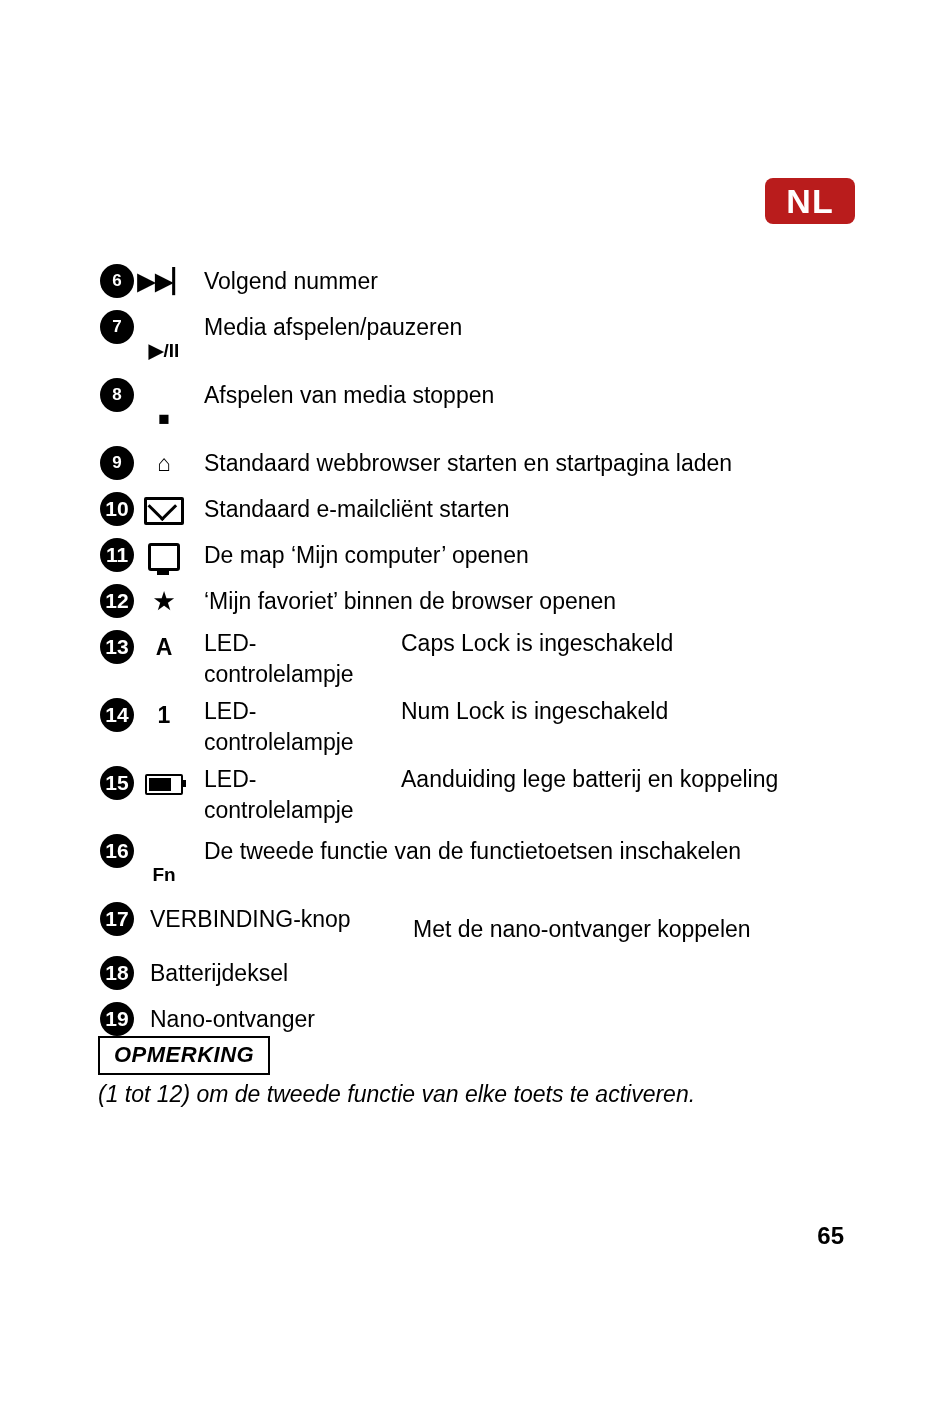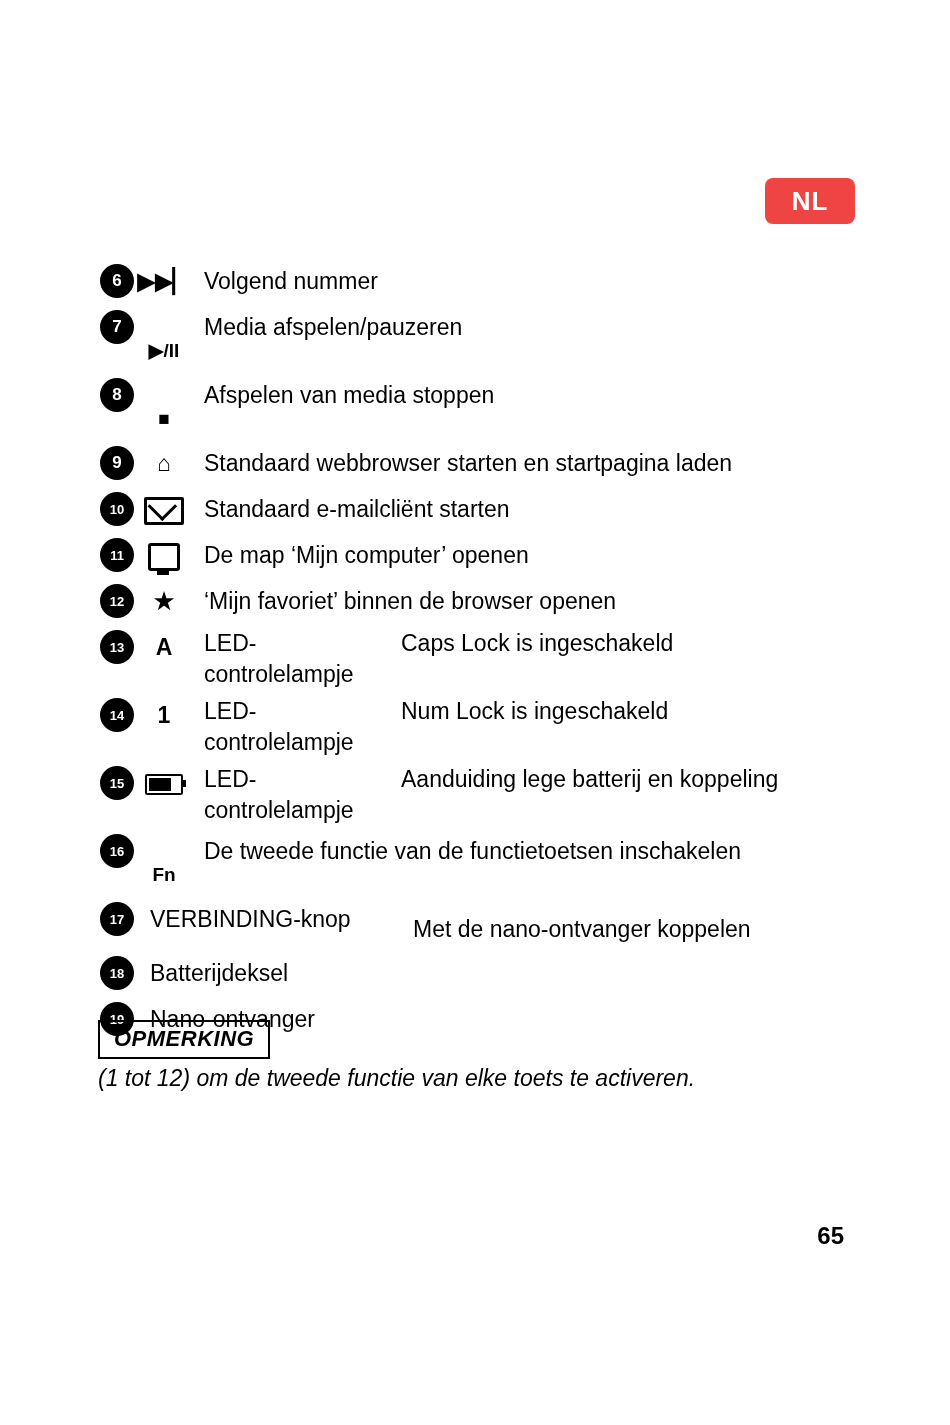--- a/index.html
+++ b/index.html
@@ -21,24 +21,24 @@
     height: 1425px;
   }
 
   
   .lang-tag {
     position: absolute;
     top: 178px;
     right: 95px;
     width: 90px;
     height: 46px;
-    background: #ef4444;
+    background: #b91c1c;
     border-radius: 8px;
     color: #ffffff;
-    font-size: 26px;
+    font-size: 34px;
     font-weight: bold;
     letter-spacing: 1px;
     display: flex;
     align-items: center;
     justify-content: center;
   }
 
   
   .rows {
     position: absolute;
@@ -60,21 +60,21 @@
     background: #000000;
     color: #ffffff;
     font-size: 17px;
     font-weight: bold;
     display: flex;
     align-items: center;
     justify-content: center;
     margin-top: 2px;
   }
   .num.wide {
-    font-size: 13px;
+    font-size: 21px;
   }
   .glyph {
     flex: 0 0 auto;
     width: 60px;
     text-align: center;
     font-size: 23px;
     line-height: 38px;
     font-weight: bold;
   }
   .glyph.small {
@@ -197,20 +197,21 @@
 
   
   .note {
     position: absolute;
     top: 1020px;
     left: 98px;
     width: 790px;
   }
   .note-line1 {
     display: flex;
+    margin-top: 16px;
   }
   .note-box {
     border: 2px solid #000;
     padding: 4px 14px 5px 14px;
     font-size: 22px;
     font-weight: bold;
     font-style: italic;
     letter-spacing: 0.5px;
   }
   .note-text1 {

